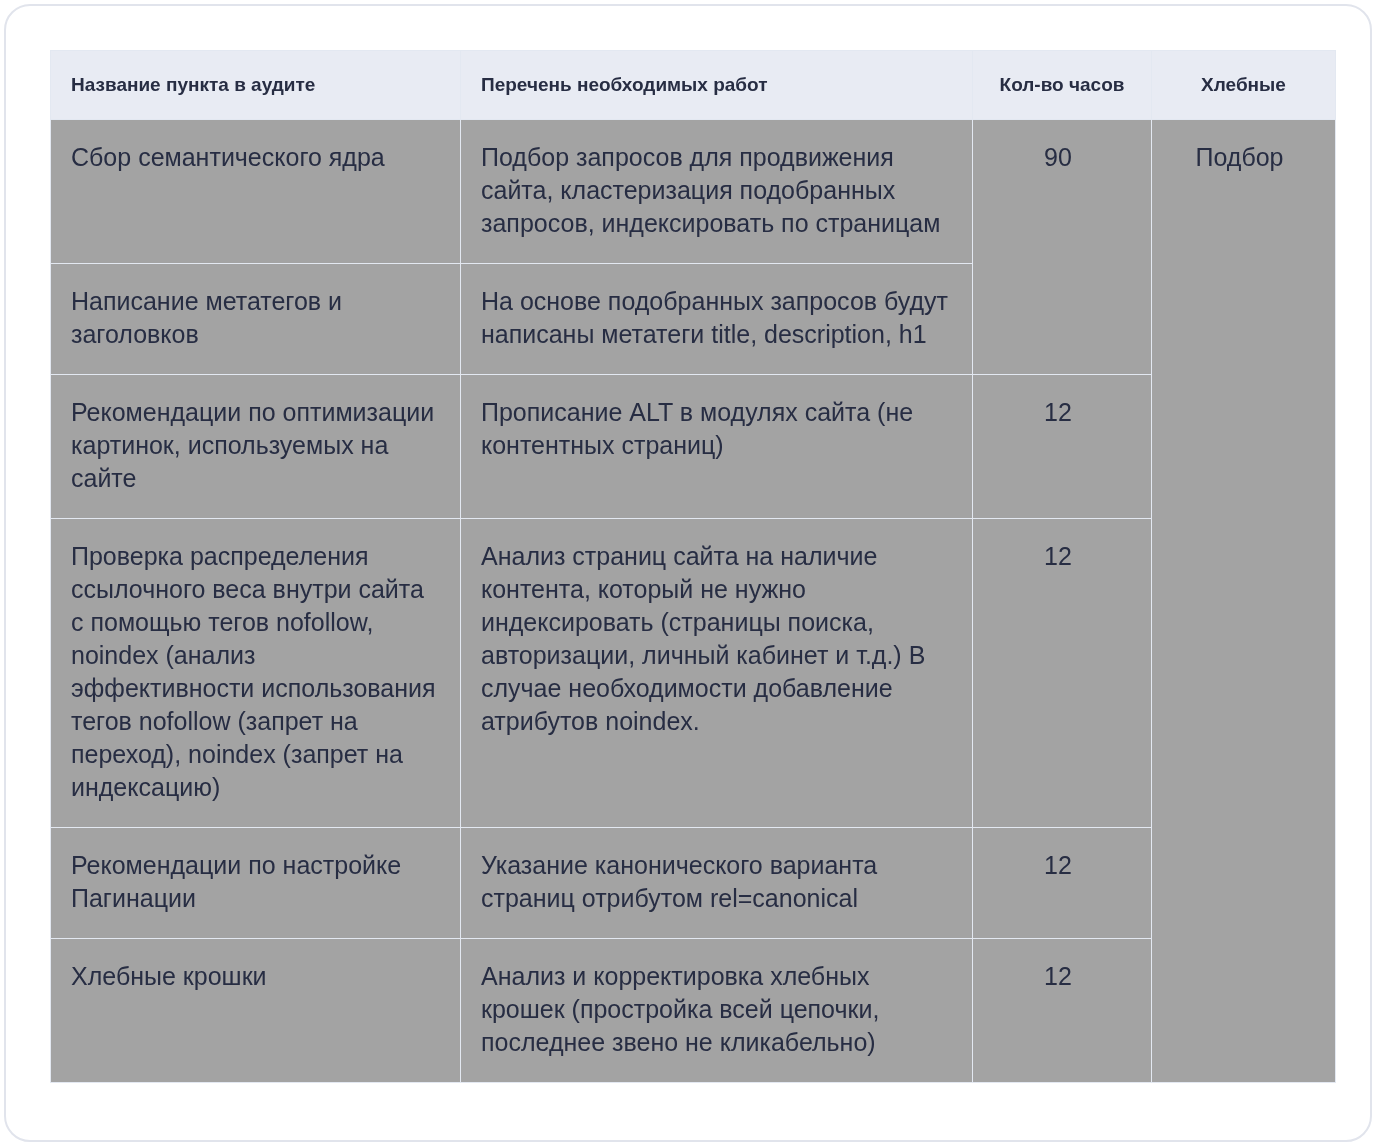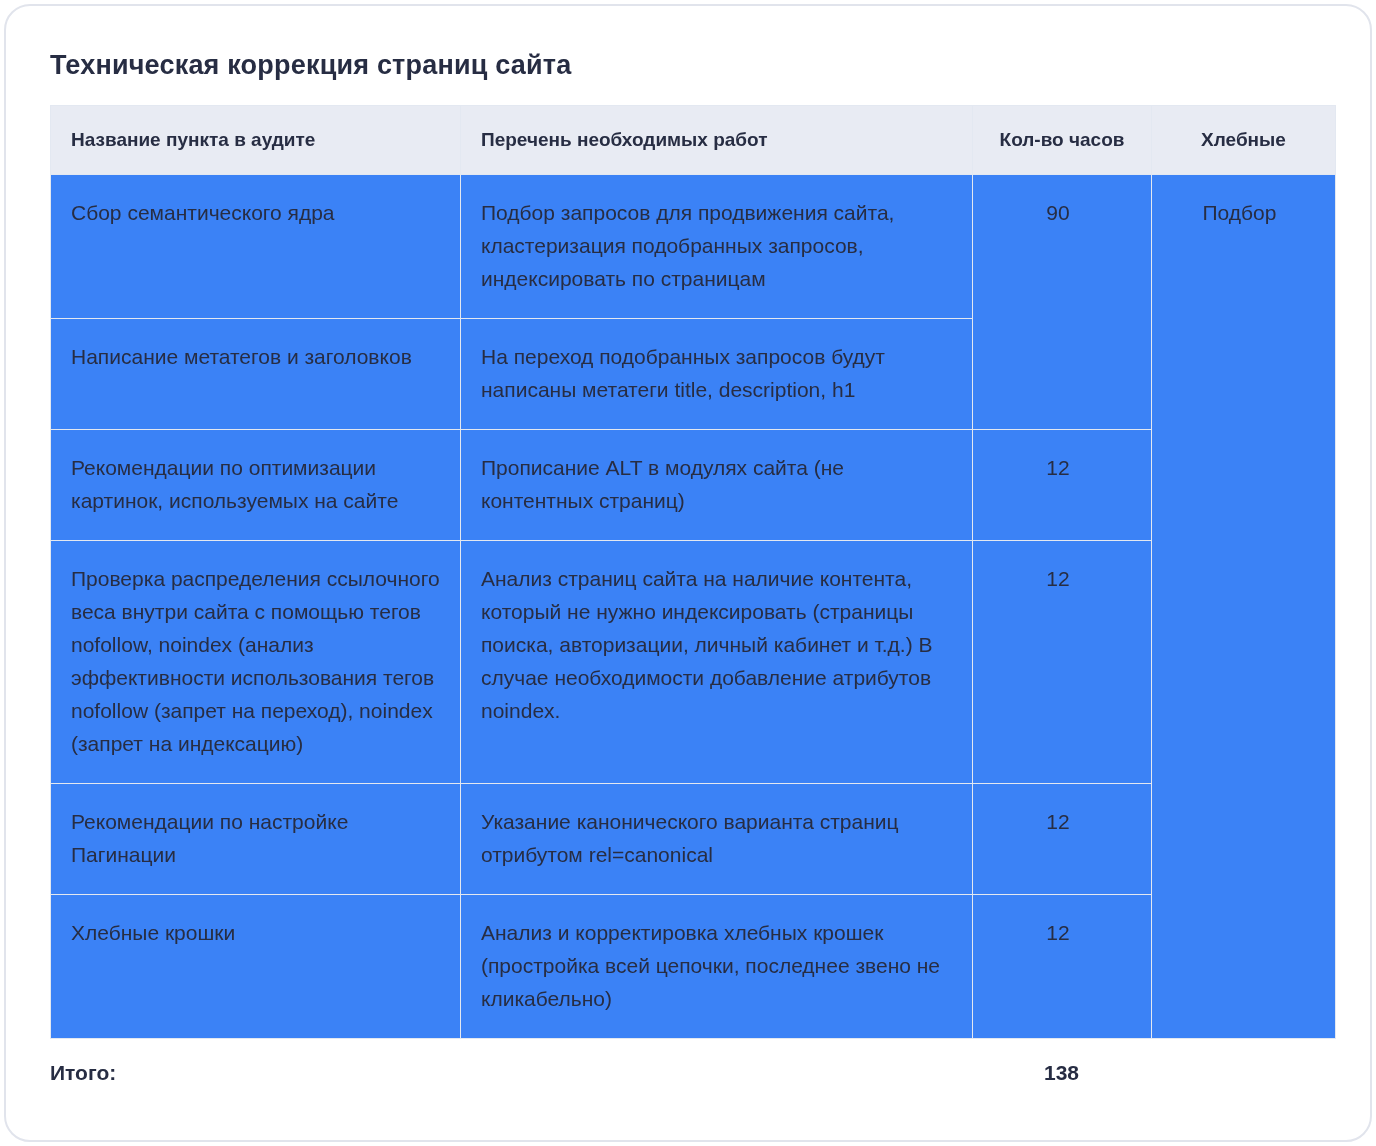--- a/index.html
+++ b/index.html
@@ -36,38 +36,37 @@
     border:1px solid var(--border);
     height:69px;
     font-size:19px;font-weight:700;
     text-align:left;vertical-align:middle;
     padding:0 20px;
   }
   .work-table th.center{text-align:center;padding:0 8px;}
   .work-table td{
     border:1px solid var(--border);
     vertical-align:top;
-    font-size:21px;line-height:33px;
+    font-size:25px;line-height:33px;
     padding:21px 20px 23px 20px;
-    background:#3b82f6;
+    background:#a3a3a3;
   }
   .work-table td.center{text-align:center;padding-left:0;padding-right:8px;}
   .totals{
     display:flex;align-items:baseline;
     margin-top:22px;
     font-size:21px;font-weight:700;
   }
   .totals-label{width:922px;}
   .totals-value{width:179px;text-align:center;}
 </style>
 </head>
 <body>
 
 <div class="card">
-  <h1 class="page-title">Техническая коррекция страниц сайта</h1>
 
   <table class="work-table">
     <colgroup>
       <col class="c1">
         <col class="c2">
         <col class="c3">
         <col class="c4">
     </colgroup>
     <thead>
       <tr>
@@ -79,21 +78,21 @@
     </thead>
     <tbody>
       <tr>
         <td>Сбор семантического ядра</td>
         <td>Подбор запросов для продвижения сайта, кластеризация подобранных запросов, индексировать по страницам</td>
         <td class="center" rowspan="2">90</td>
         <td class="center" rowspan="6">Подбор</td>
       </tr>
       <tr>
         <td>Написание метатегов и заголовков</td>
-        <td>На переход подобранных запросов будут написаны метатеги title, description, h1</td>
+        <td>На основе подобранных запросов будут написаны метатеги title, description, h1</td>
       </tr>
       <tr>
         <td>Рекомендации по оптимизации картинок, используемых на сайте</td>
         <td>Прописание ALT в модулях сайта (не контентных страниц)</td>
         <td class="center">12</td>
       </tr>
       <tr>
         <td>Проверка распределения ссылочного веса внутри сайта с помощью тегов nofollow, noindex (анализ эффективности использования тегов nofollow (запрет на переход), noindex (запрет на индексацию)</td>
         <td>Анализ страниц сайта на наличие контента, который не нужно индексировать (страницы поиска, авторизации, личный кабинет и т.д.) В случае необходимости добавление атрибутов noindex.</td>
         <td class="center">12</td>
@@ -104,17 +103,13 @@
         <td class="center">12</td>
       </tr>
       <tr>
         <td>Хлебные крошки</td>
         <td>Анализ и корректировка хлебных крошек (простройка всей цепочки, последнее звено не кликабельно)</td>
         <td class="center">12</td>
       </tr>
     </tbody>
   </table>
 
-  <div class="totals">
-    <div class="totals-label">Итого:</div>
-    <div class="totals-value">138</div>
-  </div>
 </div>
 
 </body></html>

